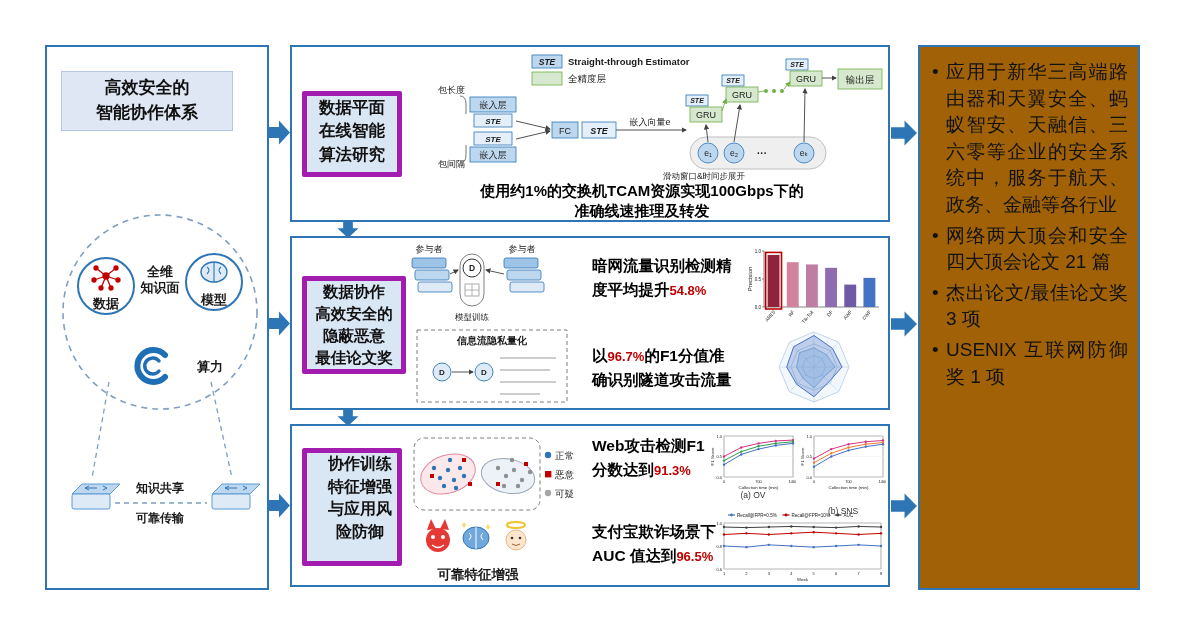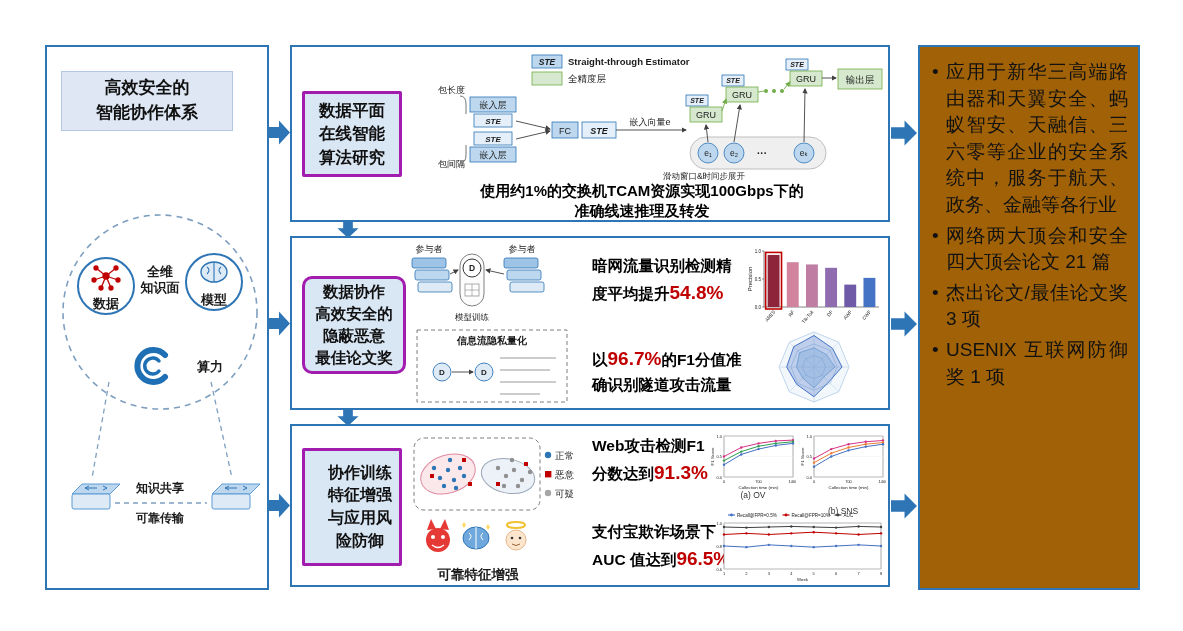--- a/index.html
+++ b/index.html
@@ -1,29 +1,29 @@
 <!DOCTYPE html>
 <html><head>
 <meta charset="utf-8">
 <style>
   html,body{margin:0;padding:0;background:#fff;}
   .canvas{position:relative;width:1183px;height:631px;background:#fff;overflow:hidden;
           font-family:"Liberation Sans","DejaVu Sans",sans-serif;color:#111;}
   .abs{position:absolute;}
   .panel{position:absolute;border:2px solid #2E75B6;background:#fff;box-sizing:border-box;}
-  .label-box{position:absolute;background:#D9E6F4;border:3px solid #a21caf;border-radius:2px;
-             display:flex;flex-direction:column;justify-content:center;align-items:center;
+  .label-box{position:absolute;background:#D9E6F4;border:5px solid #a21caf;border-radius:2px;
+             display:flex;flex-direction:column;justify-content:flex-start;align-items:center;
              font-weight:bold;color:#111;text-align:center;box-sizing:border-box;}
   .label-box div{line-height:1.42;}
   .title-box{position:absolute;background:#DEE7F3;border:1px solid #B4C7E7;display:flex;flex-direction:column;
              justify-content:center;align-items:center;font-weight:bold;font-size:17px;line-height:1.45;text-align:center;}
   .arrow-r{position:absolute;background:#2E75B6;clip-path:polygon(0 28%,52% 28%,52% 2%,100% 50%,52% 98%,52% 72%,0 72%);}
   .arrow-d{position:absolute;background:#2E75B6;clip-path:polygon(28% 0,72% 0,72% 46%,98% 46%,50% 100%,2% 46%,28% 46%);}
   .result{position:absolute;font-size:15.5px;font-weight:bold;line-height:1.55;color:#000;}
-  .result .red{color:#C00000;font-size:19px;font-weight:bold;}
+  .result .red{color:#C00000;font-size:13px;font-weight:bold;}
   .caption{position:absolute;text-align:center;font-weight:bold;font-size:15px;line-height:1.35;color:#000;}
   .chart-cap{position:absolute;text-align:center;font-size:8.5px;color:#333;}
   .right-panel{background:#a16207;}
   .right-panel ul{list-style:none;margin:0;padding:12px 10px 10px 8px;}
   .right-panel li{position:relative;padding-left:18px;font-size:19px;line-height:1.4;text-align:justify;margin-bottom:4px;}
   .right-panel li::before{content:"\2022";position:absolute;left:4px;top:0;}
   svg text{fill:#1a1a1a;font-family:"Liberation Sans","DejaVu Sans",sans-serif;}
   .box-blue{fill:#BDD7EE;stroke:#2E75B6;stroke-width:.8;}
   .box-blue2{fill:#E4EFFA;stroke:#2E75B6;stroke-width:.8;}
   .box-green{fill:#D6E8CE;stroke:#70AD47;stroke-width:.8;}
@@ -196,21 +196,21 @@
       <line x1="418" y1="27" x2="432" y2="27" stroke="#404040" stroke-width=".9" marker-end="url(#mA)"></line>
     </svg>
 
     <div class="caption" style="left:115px;top:134px;width:470px;">
       <div>使用约1%的交换机TCAM资源实现100Gbps下的</div>
       <div>准确线速推理及转发</div>
     </div>
   </div>
 
   <div class="panel" style="left:290px;top:236px;width:600px;height:174px;">
-    <div class="label-box" style="left:10px;top:38px;width:104px;height:98px;font-size:15.5px;border-radius:10px;">
+    <div class="label-box" style="left:10px;top:38px;width:104px;height:98px;font-size:15.5px;">
       <div>数据协作</div>
       <div>高效安全的</div>
       <div>隐蔽恶意</div>
       <div>最佳论文奖</div>
     </div>
 
     <svg class="abs" style="left:112px;top:4px;" width="186" height="166" viewBox="0 0 186 166">
       <text x="25" y="10" class="t9" text-anchor="middle">参与者</text>
       <text x="118" y="10" class="t9" text-anchor="middle">参与者</text>
       <g>

